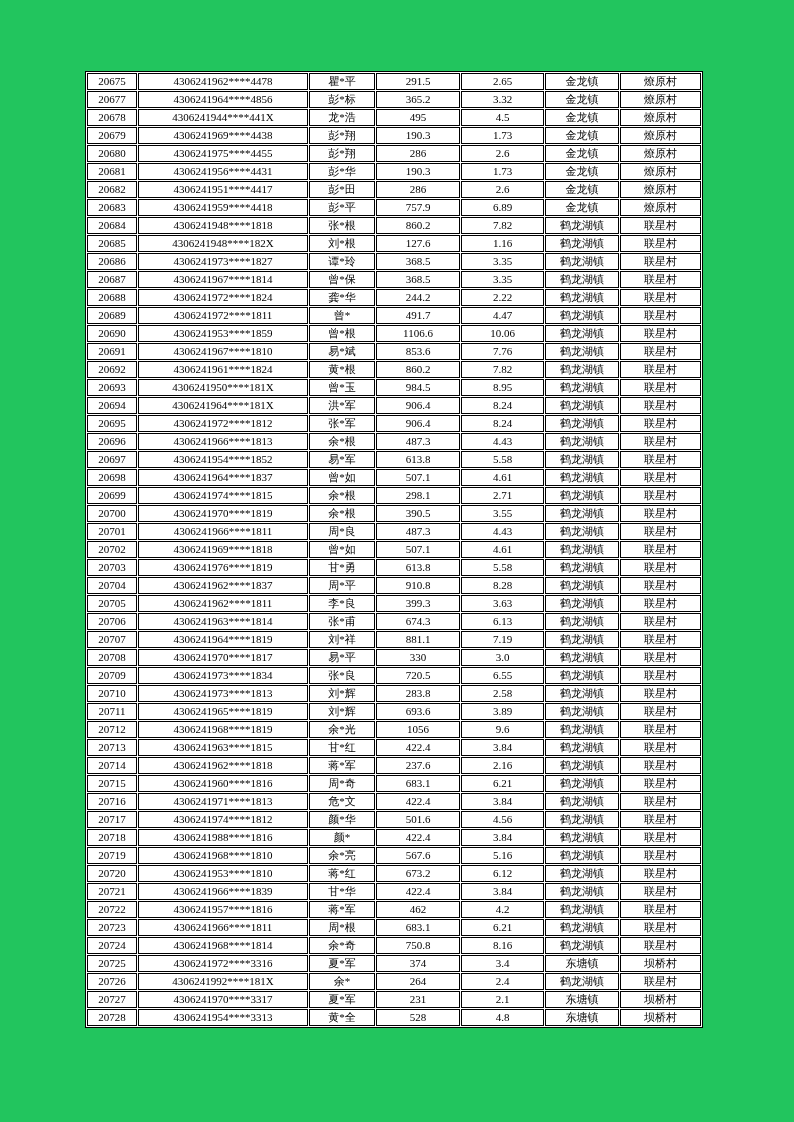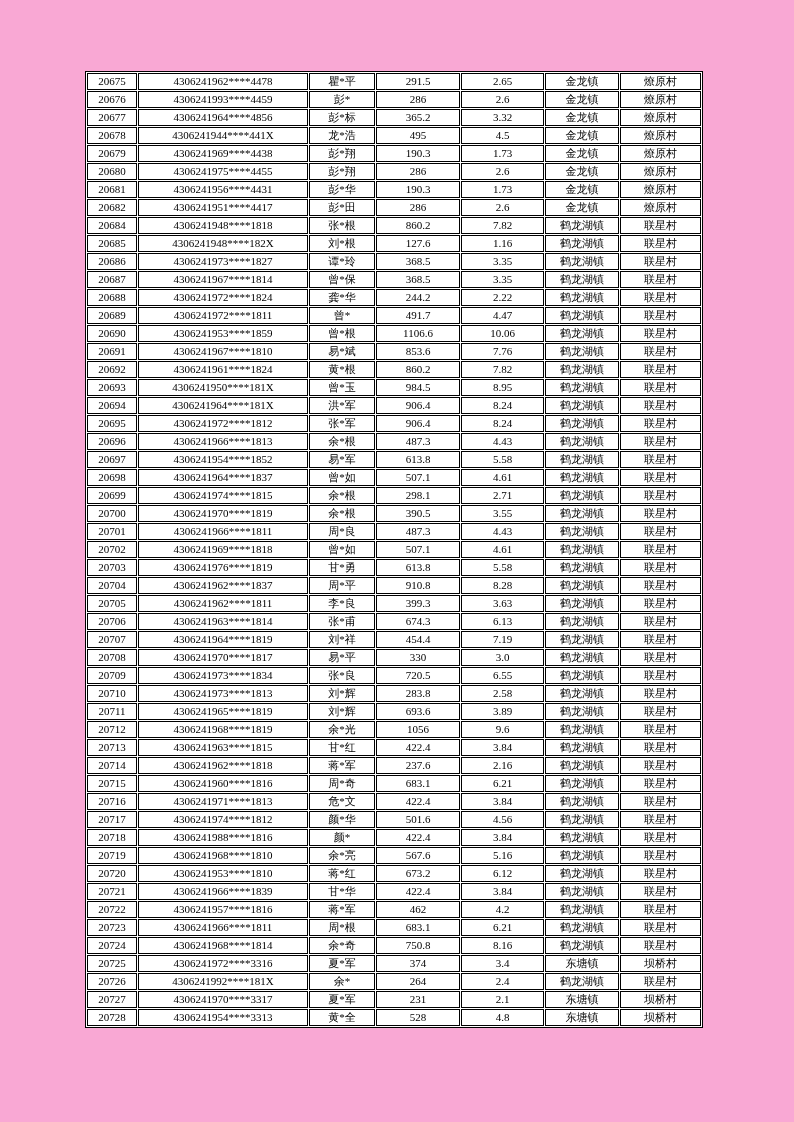--- a/index.html
+++ b/index.html
@@ -7,21 +7,21 @@
     padding: 0;
     background: #ffffff;
     width: 794px;
     height: 1122px;
     font-family: "Liberation Serif", "DejaVu Serif", serif;
   }
   .page {
     position: relative;
     width: 794px;
     height: 1122px;
-    background: #f9a8d4;
+    background: #22c55e;
     overflow: hidden;
   }
   table.data-table {
     position: absolute;
     left: 85px;
     top: 71px;
     border-collapse: separate;
     border-spacing: 1px;
     table-layout: fixed;
     border: 1px solid #000000;
@@ -66,29 +66,20 @@
         <tr>
     <td>20675</td>
     <td>4306241962****4478</td>
     <td>瞿*平</td>
     <td>291.5</td>
     <td>2.65</td>
     <td>金龙镇</td>
     <td>燎原村</td>
   </tr>
         <tr>
-    <td>20676</td>
-    <td>4306241993****4459</td>
-    <td>彭*</td>
-    <td>286</td>
-    <td>2.6</td>
-    <td>金龙镇</td>
-    <td>燎原村</td>
-  </tr>
-        <tr>
     <td>20677</td>
     <td>4306241964****4856</td>
     <td>彭*标</td>
     <td>365.2</td>
     <td>3.32</td>
     <td>金龙镇</td>
     <td>燎原村</td>
   </tr>
         <tr>
     <td>20678</td>
@@ -129,20 +120,29 @@
         <tr>
     <td>20682</td>
     <td>4306241951****4417</td>
     <td>彭*田</td>
     <td>286</td>
     <td>2.6</td>
     <td>金龙镇</td>
     <td>燎原村</td>
   </tr>
         <tr>
+    <td>20683</td>
+    <td>4306241959****4418</td>
+    <td>彭*平</td>
+    <td>757.9</td>
+    <td>6.89</td>
+    <td>金龙镇</td>
+    <td>燎原村</td>
+  </tr>
+        <tr>
     <td>20684</td>
     <td>4306241948****1818</td>
     <td>张*根</td>
     <td>860.2</td>
     <td>7.82</td>
     <td>鹤龙湖镇</td>
     <td>联星村</td>
   </tr>
         <tr>
     <td>20685</td>
@@ -339,21 +339,21 @@
     <td>张*甫</td>
     <td>674.3</td>
     <td>6.13</td>
     <td>鹤龙湖镇</td>
     <td>联星村</td>
   </tr>
         <tr>
     <td>20707</td>
     <td>4306241964****1819</td>
     <td>刘*祥</td>
-    <td>454.4</td>
+    <td>881.1</td>
     <td>7.19</td>
     <td>鹤龙湖镇</td>
     <td>联星村</td>
   </tr>
         <tr>
     <td>20708</td>
     <td>4306241970****1817</td>
     <td>易*平</td>
     <td>330</td>
     <td>3.0</td>

